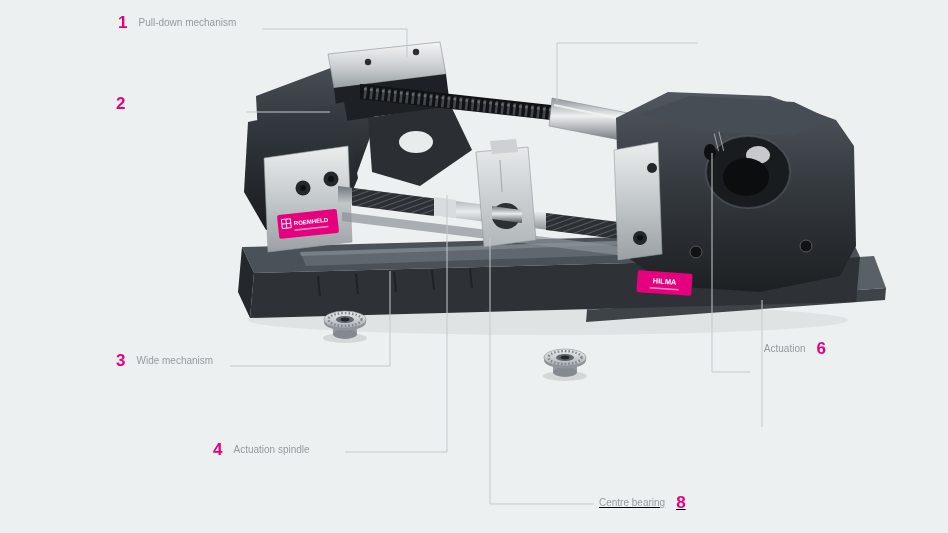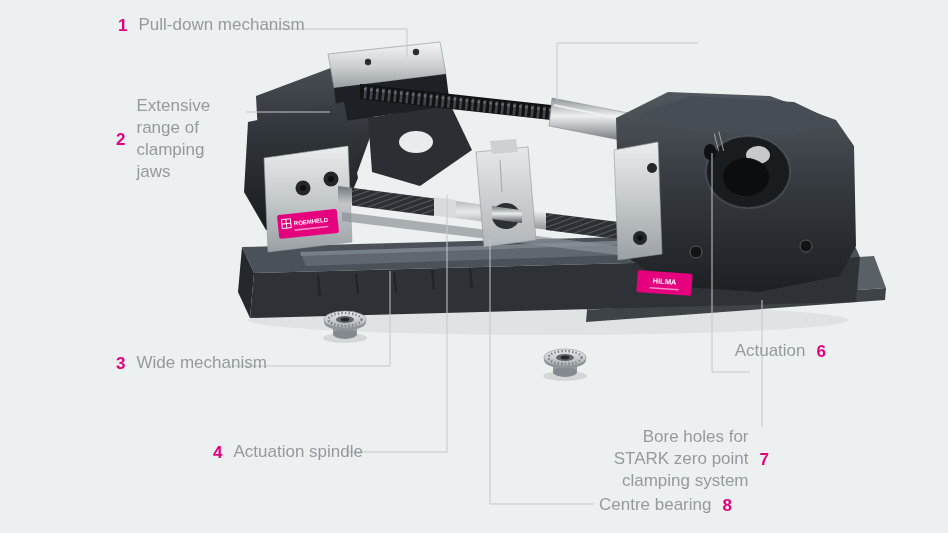--- a/index.html
+++ b/index.html
@@ -3,30 +3,30 @@
 <meta charset="utf-8">
 <style>
   html,body{margin:0;padding:0;background:#edf0f1;}
   .stage{
     position:relative;width:948px;height:533px;background:#edf0f1;overflow:hidden;
     font-family:"Liberation Sans",sans-serif;
   }
   svg.layer{position:absolute;left:0;top:0;width:948px;height:533px;}
   .callout{position:absolute;display:flex;align-items:center;gap:11px;white-space:nowrap;}
   .callout .num{font-size:17px;font-weight:bold;color:#e5007d;line-height:1;}
-  .callout .lbl{font-size:17px;color:#949b9e;line-height:1.3;}
+  .callout .lbl{font-size:10px;color:#949b9e;line-height:1.3;}
   .callout .lbl.wrap{white-space:normal;}
   .c1{left:118px;top:14px;}
   .c2{left:116px;top:95px;}  .c2 .lbl{width:104px;}
   .c3{left:116px;top:352px;}
   .c4{left:213px;top:441px;}
   .c5{top:30px;right:124px;}
   .c6{top:340px;right:122px;}
   .c7{top:426px;right:179px;} .c7 .lbl{width:150px;text-align:right;}
-  .c8{left:599px;top:494px;}
+  .c8{left:599px;top:494px;text-decoration:underline;}
   text{font-family:"Liberation Sans",sans-serif;}
 </style>
 </head>
 <body>
 
 <div class="stage">
 
   <svg class="layer" viewBox="0 0 948 533" aria-hidden="true">
     <defs>
       <linearGradient id="gDark" x1="0" y1="0" x2="0" y2="1">
@@ -207,42 +207,37 @@
     <polyline points="594,504 490,504 490,238"></polyline>
   </svg>
 
   <div class="callout c1">
     <span class="num">1</span>
     <span class="lbl">Pull-down mechanism</span>
   </div>
 
   <div class="callout c2">
     <span class="num">2</span>
-    <span class="lbl wrap">Extensive range of clamping jaws</span>
   </div>
 
   <div class="callout c3">
     <span class="num">3</span>
     <span class="lbl">Wide mechanism</span>
   </div>
 
   <div class="callout c4">
     <span class="num">4</span>
     <span class="lbl">Actuation spindle</span>
   </div>
 
 
   <div class="callout c6">
     <span class="lbl">Actuation</span>
     <span class="num">6</span>
   </div>
 
-  <div class="callout c7">
-    <span class="lbl wrap">Bore holes for STARK zero point clamping system</span>
-    <span class="num">7</span>
-  </div>
 
   <div class="callout c8">
     <span class="lbl">Centre bearing</span>
     <span class="num">8</span>
   </div>
 
 </div>
 
 </body></html>

